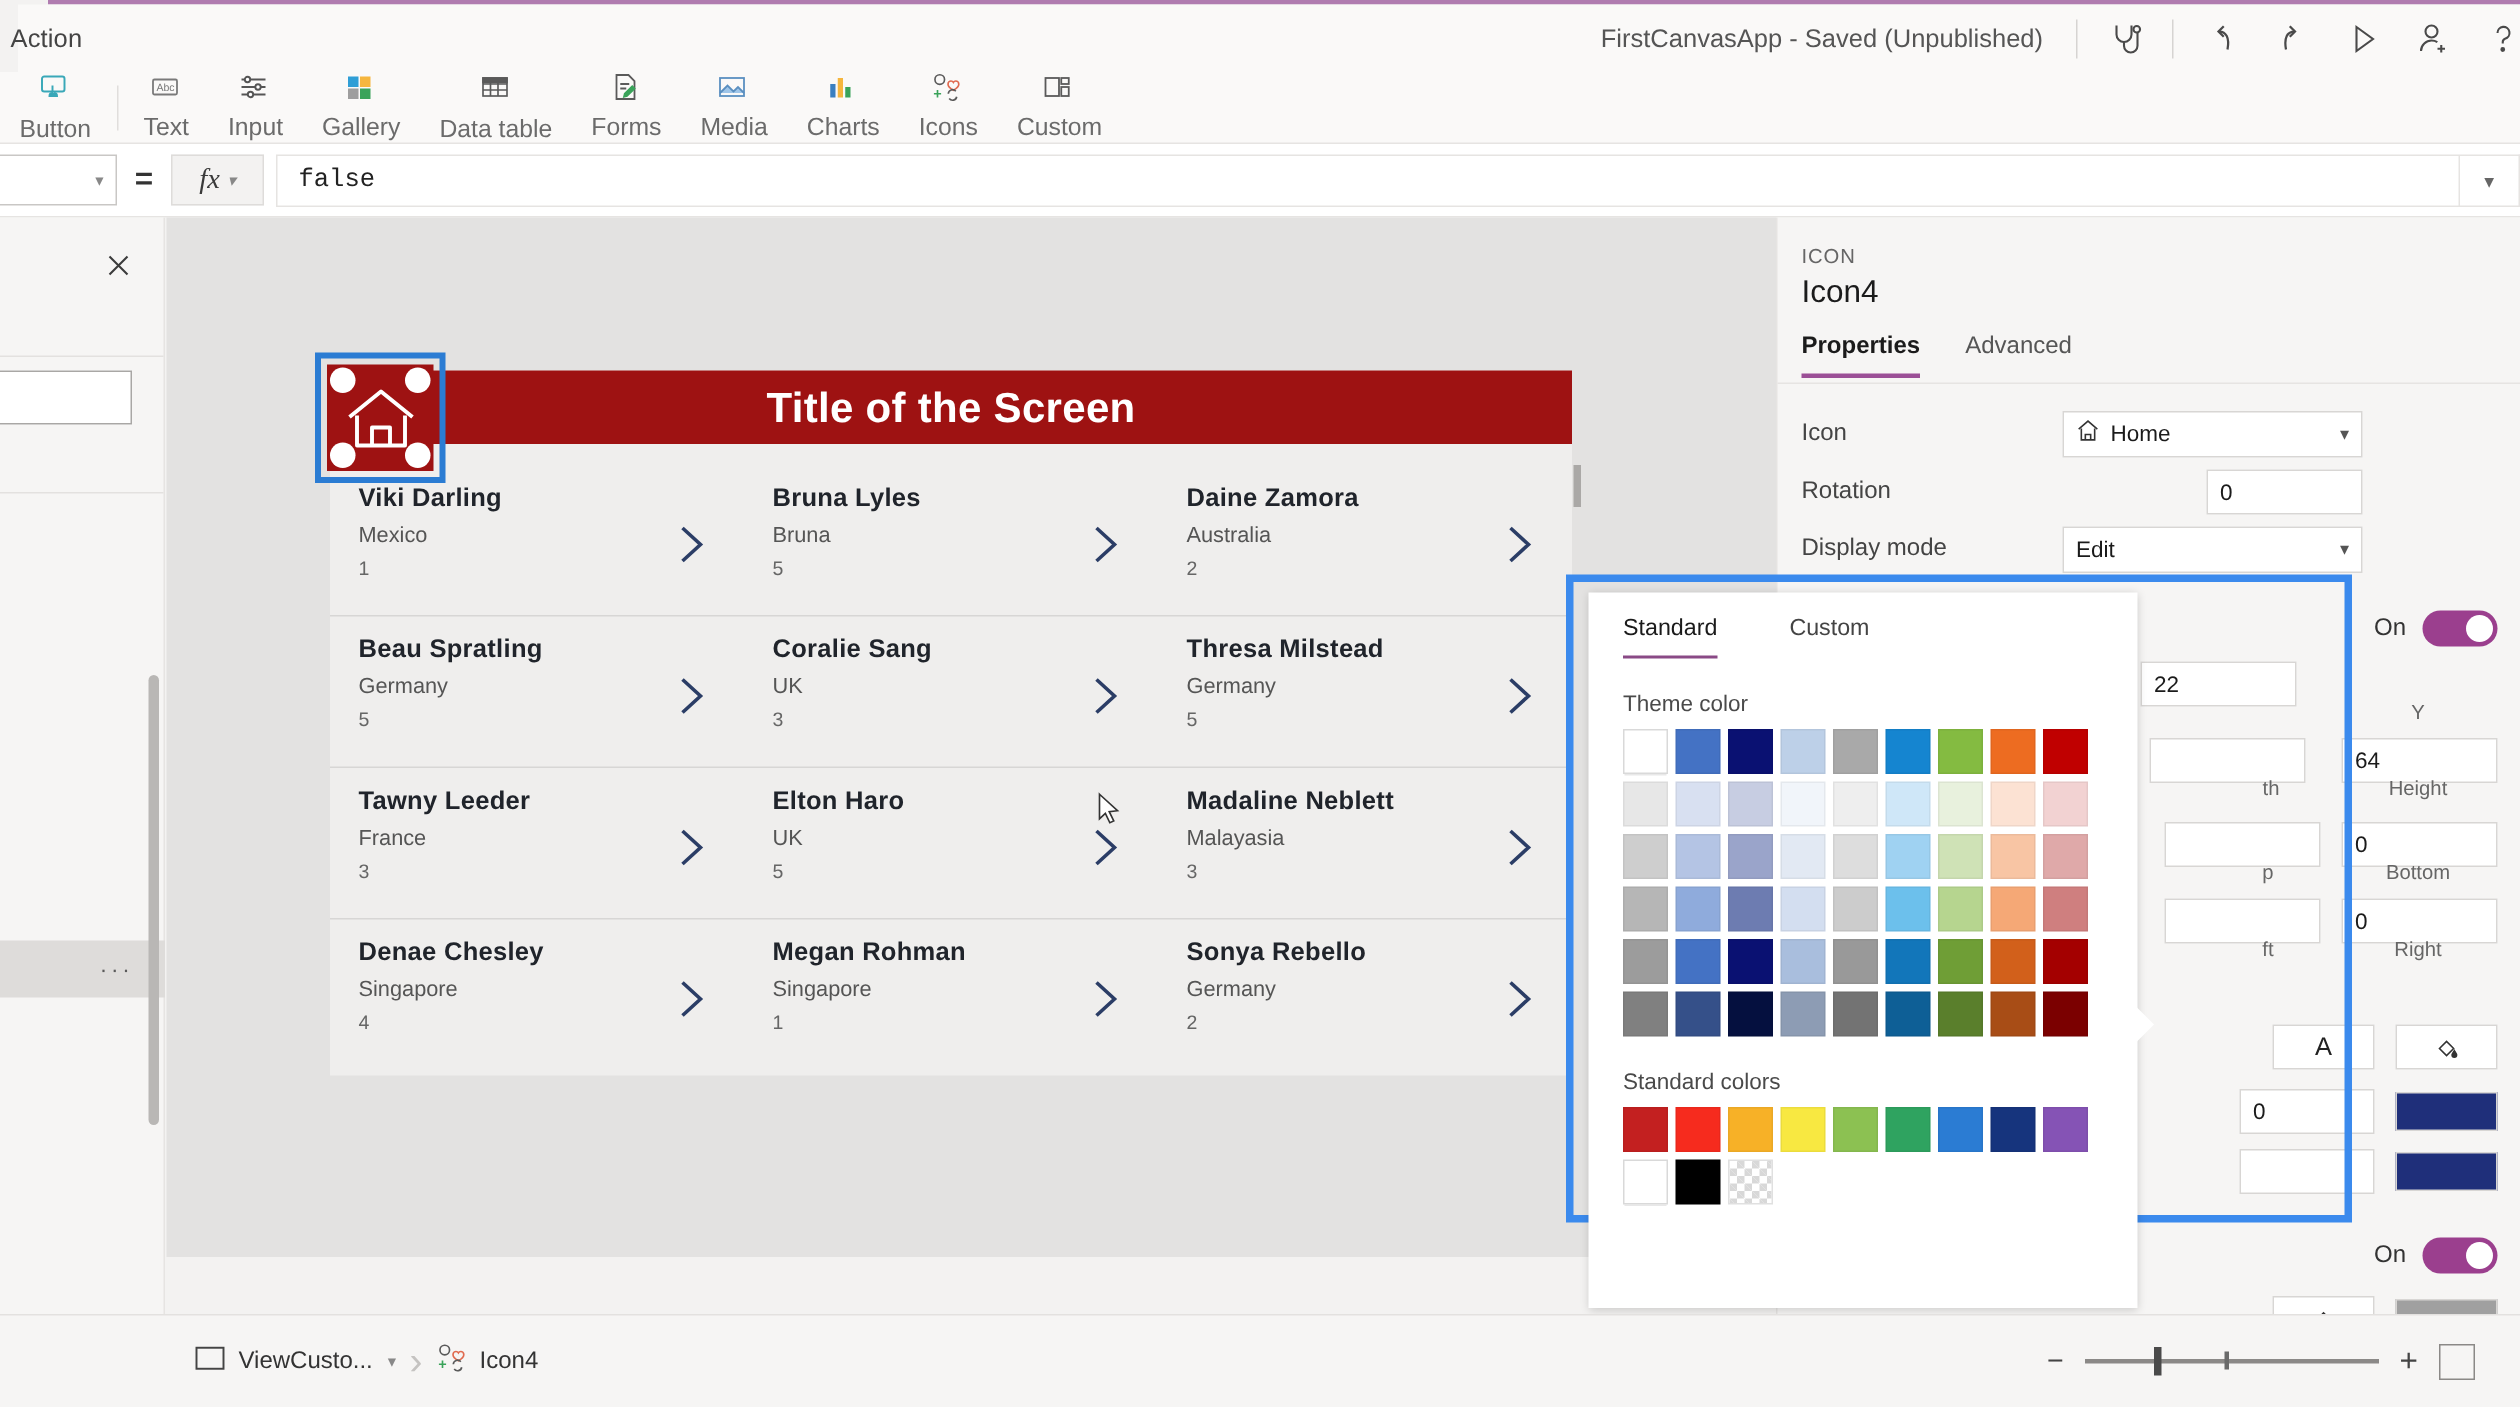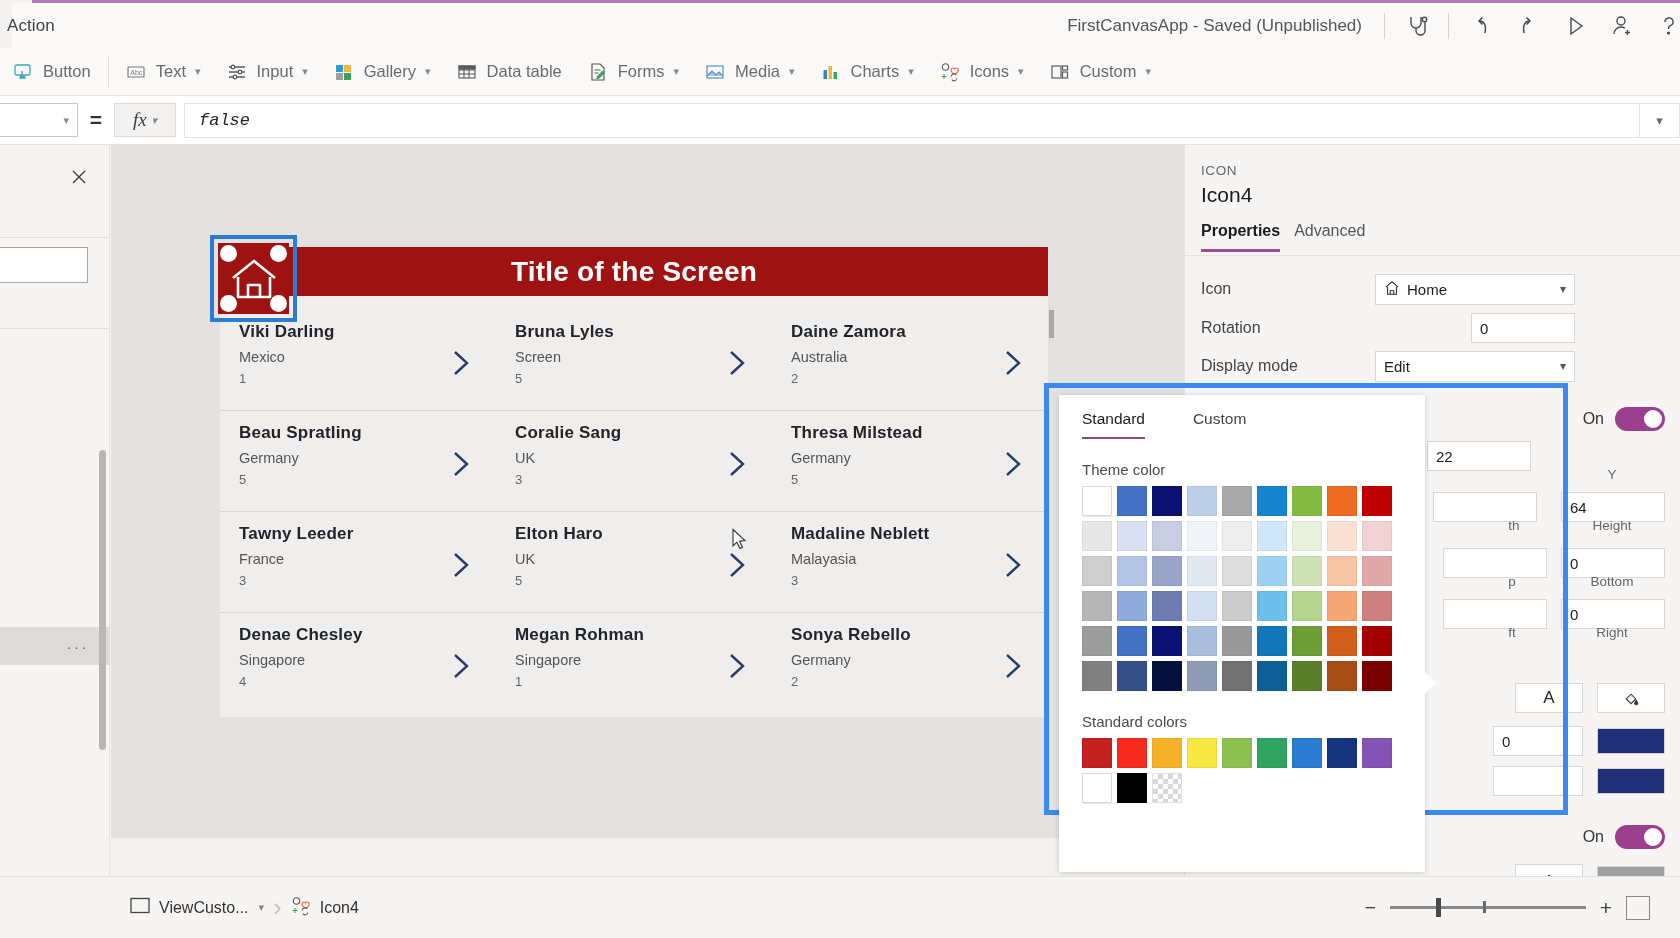--- a/index.html
+++ b/index.html
@@ -44,20 +44,21 @@
   
   .ribbon {
     position: absolute; top: 48px; left: 0; width: 1680px; height: 48px;
     background: #faf9f8; border-bottom: 1px solid #e6e4e2;
     display: flex; align-items: center;
   }
   .ribbon-item {
     display: flex; align-items: center; gap: 8px;
     height: 48px; padding: 0 13px; color: #6b6b6b; font-size: 16.5px;
     white-space: nowrap;
+    flex-direction: column;
   }
   .ribbon-item .rb-ico { display: flex; align-items: center; width: 22px; height: 22px;}
   .ribbon-sep { width:1px; height: 30px; background: #e0dedc; margin: 0 4px; }
   .caret { font-size: 11px; color: #888; margin-left: 1px; }
 
   
   .fbar {
     position: absolute; top: 96px; left: 0; width: 1680px; height: 49px;
     background: #fff; border-bottom: 1px solid #e6e4e2;
     display: flex; align-items: center;
@@ -74,21 +75,20 @@
     display: flex; align-items: center; justify-content: center; gap: 4px;
     font-style: italic; font-size: 19px; color: #3a3a3a;
     font-family: "Liberation Serif", serif;
   }
   .formula-input {
     flex: 1; height: 35px; margin-left: 8px; margin-right: 0;
     border: 1px solid #e6e4e2; background: #fff;
     display: flex; align-items: center; padding-left: 14px;
     font-size: 17px; color: #222;
     font-family: "Liberation Mono", monospace;
-    font-style: italic;
   }
   .formula-caret {
     width: 40px; height: 35px; display: flex; align-items: center;
     justify-content: center; color: #666; font-size: 13px;
     border: 1px solid #e6e4e2; border-left: none;
   }
 
   
   .leftpanel {
     position: absolute; top: 145px; left: 0; width: 110px; height: 793px;
@@ -166,21 +166,21 @@
 
   .cursor-arrow { position: absolute; left: 620px; top: 383px; }
 
   
   .rightpanel {
     position: absolute; top: 145px; left: 1184px; width: 496px; height: 793px;
     background: #f6f5f4; border-left: 1px solid #e6e4e2;
   }
   .rp-kicker { position:absolute; left: 16px; top: 18px; font-size: 13.5px; color: #666; letter-spacing:.6px;}
   .rp-name { position:absolute; left: 16px; top: 38px; font-size: 21px; color: #1b1b1b; }
-  .rp-tabs { position: absolute; left: 16px; top: 77px; display: flex; gap: 14px; }
+  .rp-tabs { position: absolute; left: 16px; top: 77px; display: flex; gap: 30px; }
   .rp-tab { font-size: 16px; color: #555; padding-bottom: 9px; }
   .rp-tab.active { color: #1b1b1b; font-weight: 700; border-bottom: 3px solid #9b4f96; }
   .rp-tabrule { position: absolute; left: 0; top: 110px; width: 496px; height: 1px; background: #e6e4e2;}
 
   .rp-row {
     position: absolute; left: 0; width: 496px; height: 38px;
     display: flex; align-items: center;
   }
   .rp-label { width: 190px; padding-left: 16px; font-size: 16px; color: #444; }
   .rp-dd {
@@ -476,21 +476,21 @@
             <div class="gal-sub">Mexico</div>
             <div class="gal-num">1</div>
             <span class="gal-chev">
               <svg width="26" height="34" viewBox="0 0 26 34" fill="none" stroke="#2b3d66" stroke-width="2.4">
                   <path d="M7 6l12 11L7 28"></path>
                 </svg>
             </span>
           </div>
           <div class="gal-cell">
             <div class="gal-name">Bruna  Lyles</div>
-            <div class="gal-sub">Screen</div>
+            <div class="gal-sub">Bruna</div>
             <div class="gal-num">5</div>
             <span class="gal-chev">
               <svg width="26" height="34" viewBox="0 0 26 34" fill="none" stroke="#2b3d66" stroke-width="2.4">
                   <path d="M7 6l12 11L7 28"></path>
                 </svg>
             </span>
           </div>
           <div class="gal-cell">
             <div class="gal-name">Daine  Zamora</div>
             <div class="gal-sub">Australia</div>

